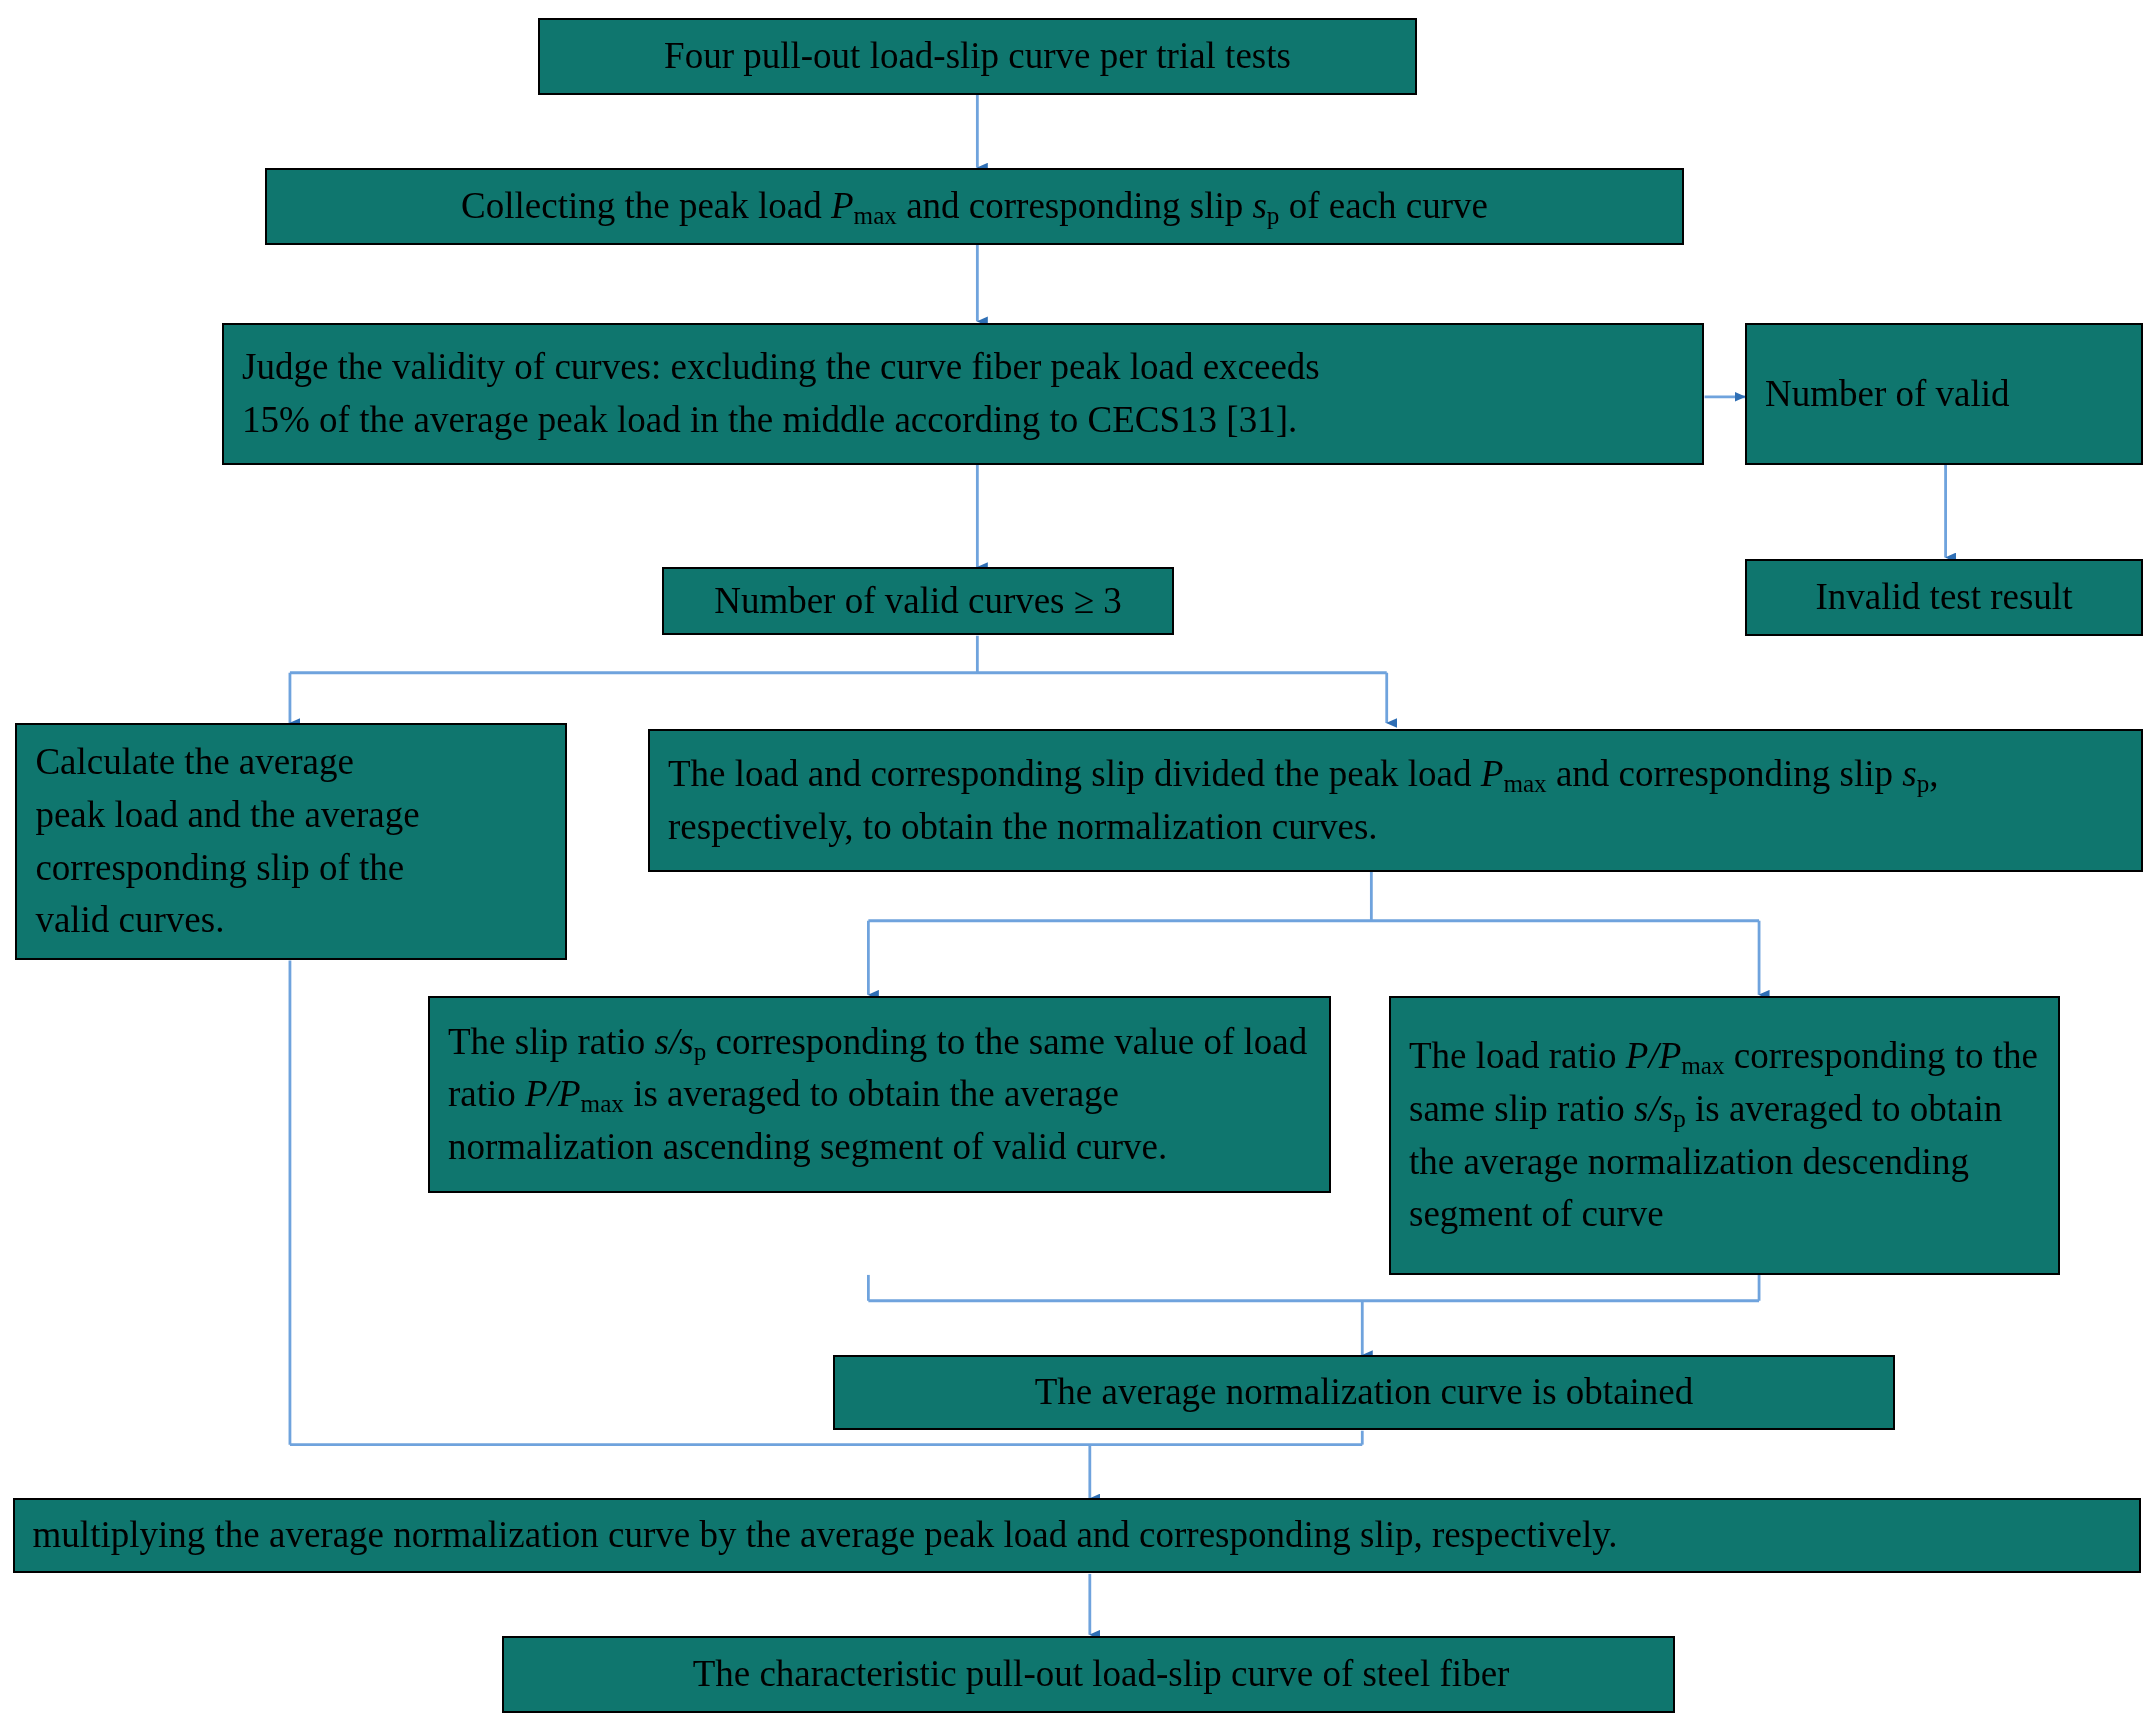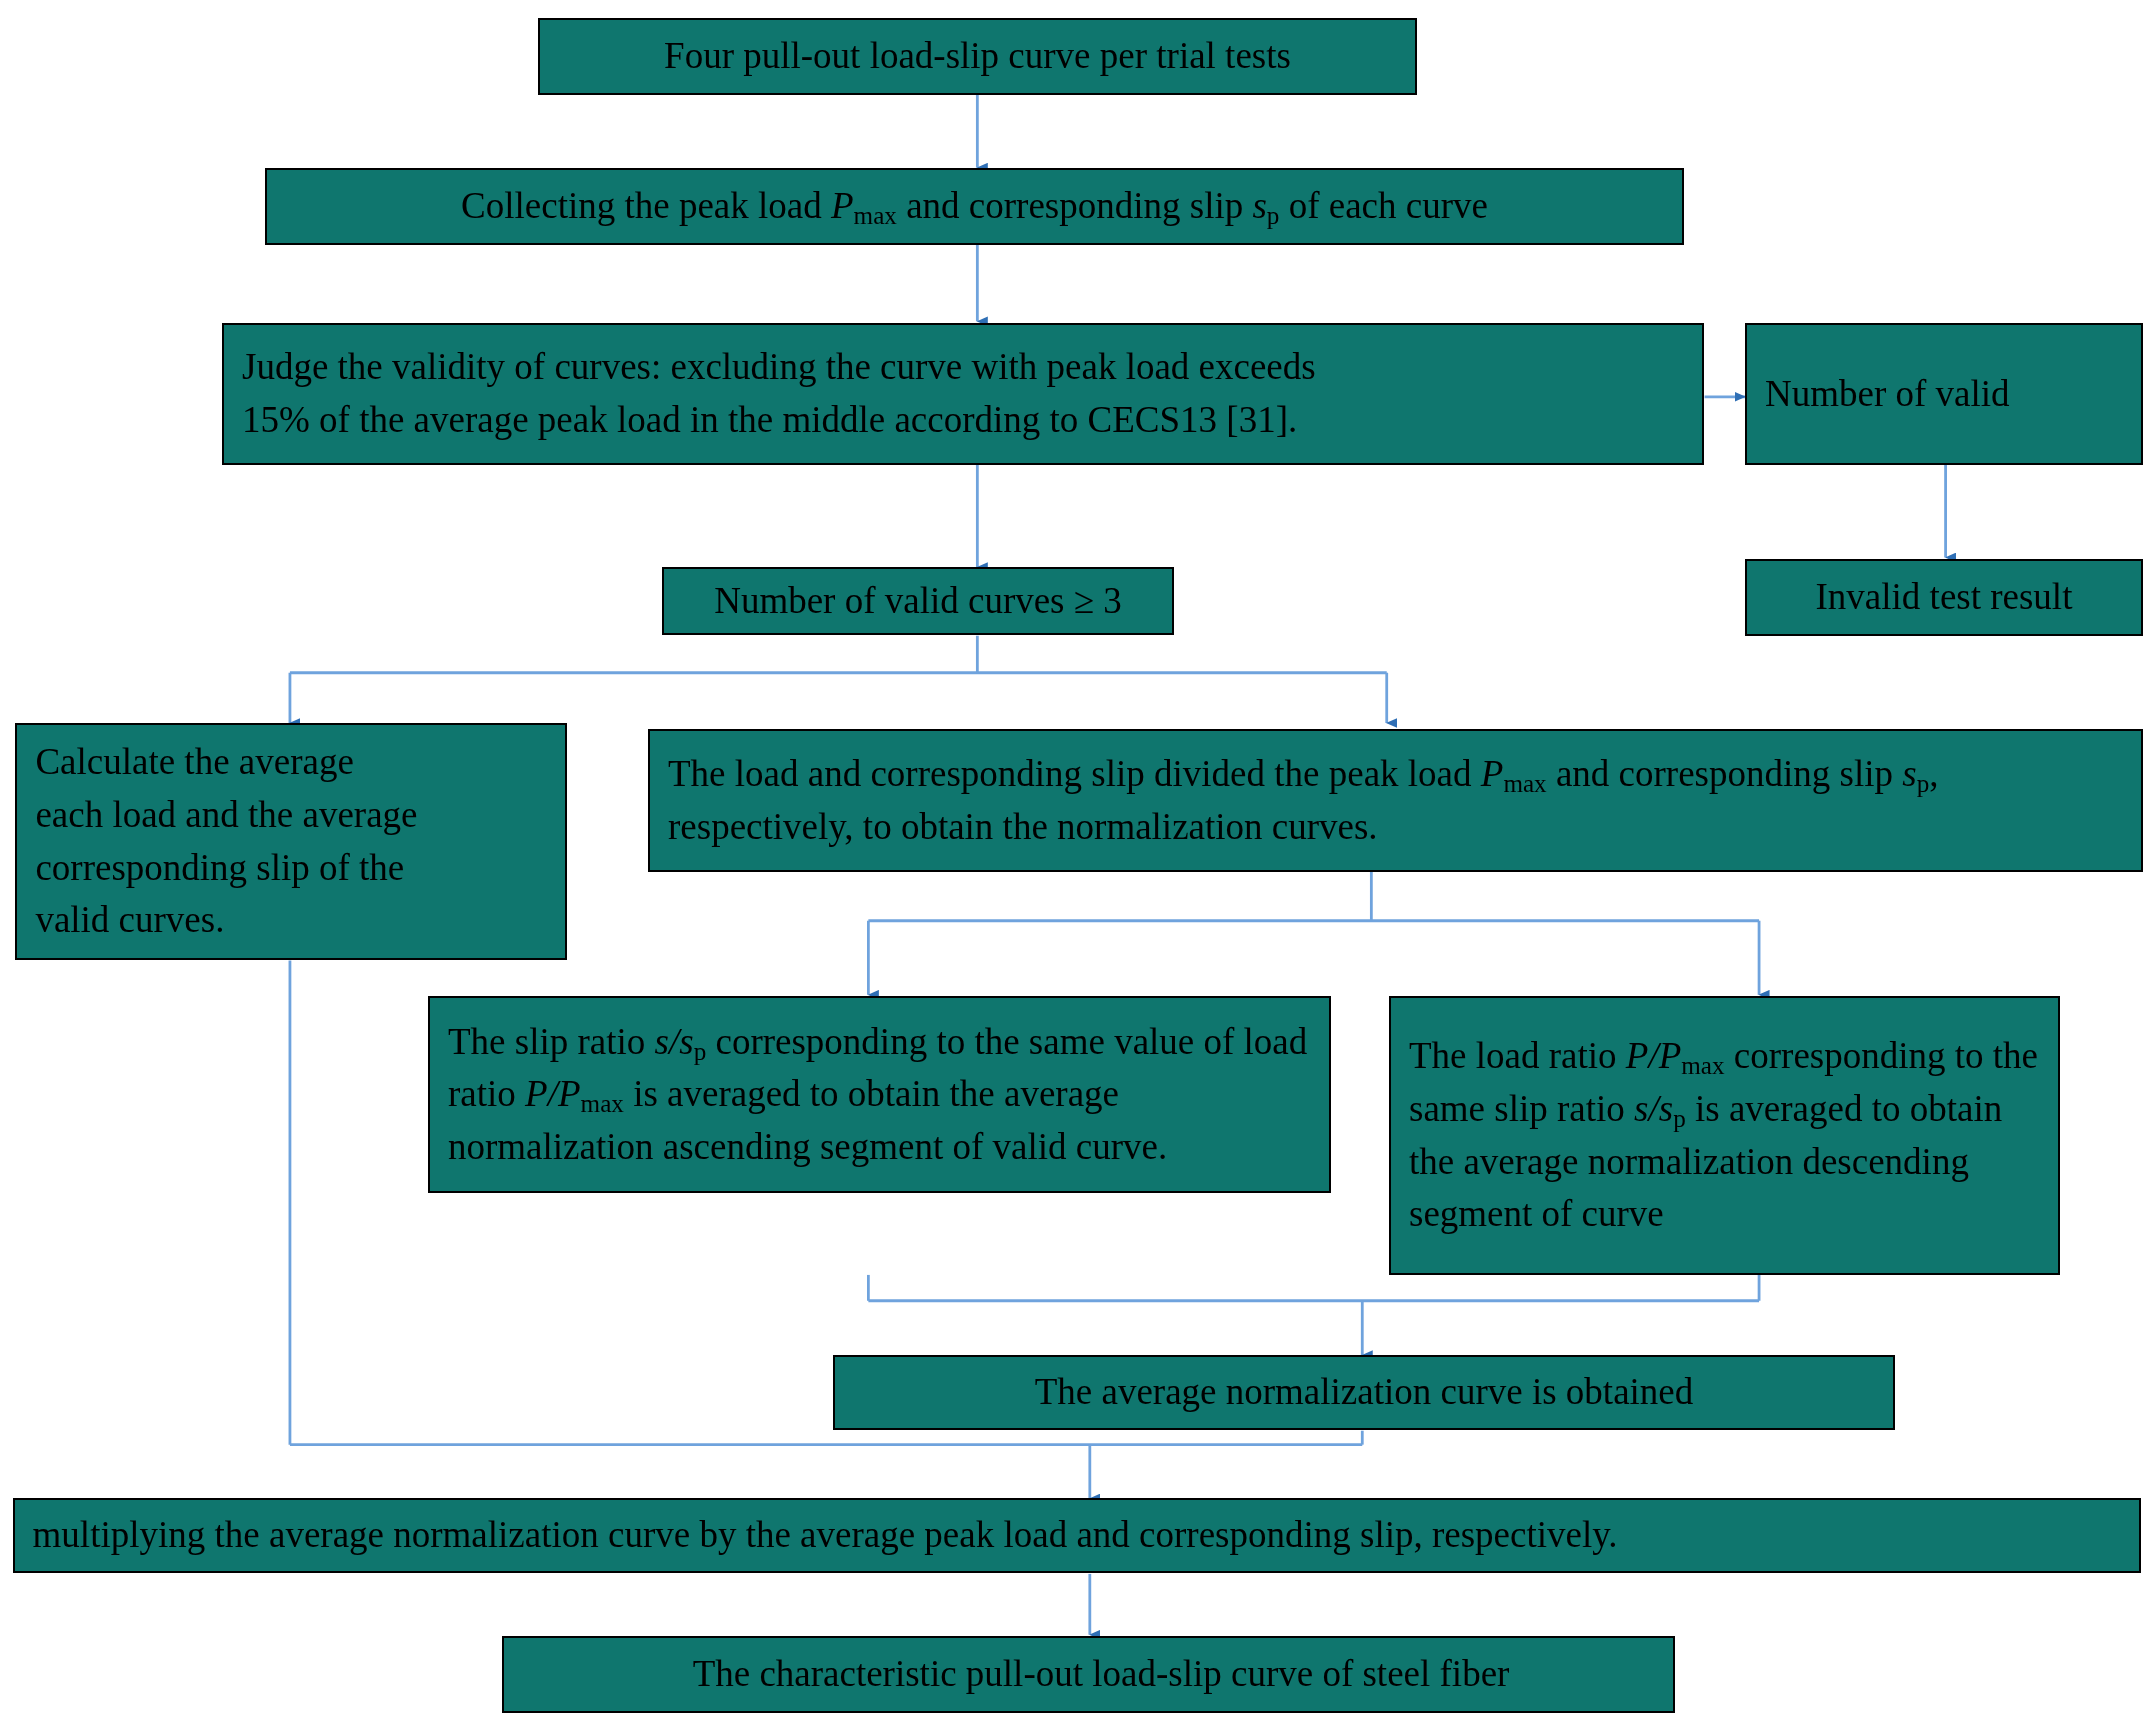--- a/index.html
+++ b/index.html
@@ -108,21 +108,21 @@
   </div>
 
   <div class="node center" style="left:265px; top:168px; width:1419px; height:77px;">
     <div class="inner">
       <span>Collecting the peak load </span><span class="var">P</span><sub>max</sub><span> and corresponding slip </span><span class="var">s</span><sub>p</sub><span> of each curve</span>
     </div>
   </div>
 
   <div class="node left" style="left:222px; top:323px; width:1482px; height:142px;">
     <div class="inner">
-      <div>Judge the validity of curves: excluding the curve with peak load exceeds</div>
+      <div>Judge the validity of curves: excluding the curve fiber peak load exceeds</div>
       <div>15% of the average peak load in the middle according to CECS13 [31].</div>
     </div>
   </div>
 
   <div class="node left" style="left:1745px; top:323px; width:398px; height:142px;">
     <div class="inner">
       <div>Number of valid</div>
     </div>
   </div>
 
@@ -130,21 +130,21 @@
     <div class="inner">Invalid test result</div>
   </div>
 
   <div class="node center" style="left:662px; top:567px; width:512px; height:68px;">
     <div class="inner">Number of valid curves ≥ 3</div>
   </div>
 
   <div class="node left" style="left:15.4px; top:723px; width:552px; height:237px;">
     <div class="inner">
       <div>Calculate the average</div>
-      <div>each load and the average</div>
+      <div>peak load and the average</div>
       <div>corresponding slip  of the</div>
       <div>valid curves.</div>
     </div>
   </div>
 
   <div class="node left" style="left:648px; top:723px; width:1495px; height:143px;margin-top:6px;">
     <div class="inner">
       <span>The load  and corresponding slip divided the peak load </span><span class="var">P</span><sub>max</sub><span> and corresponding  slip </span><span class="var">s</span><sub>p</sub><span>, respectively, to obtain the normalization curves.</span>
     </div>
   </div>

